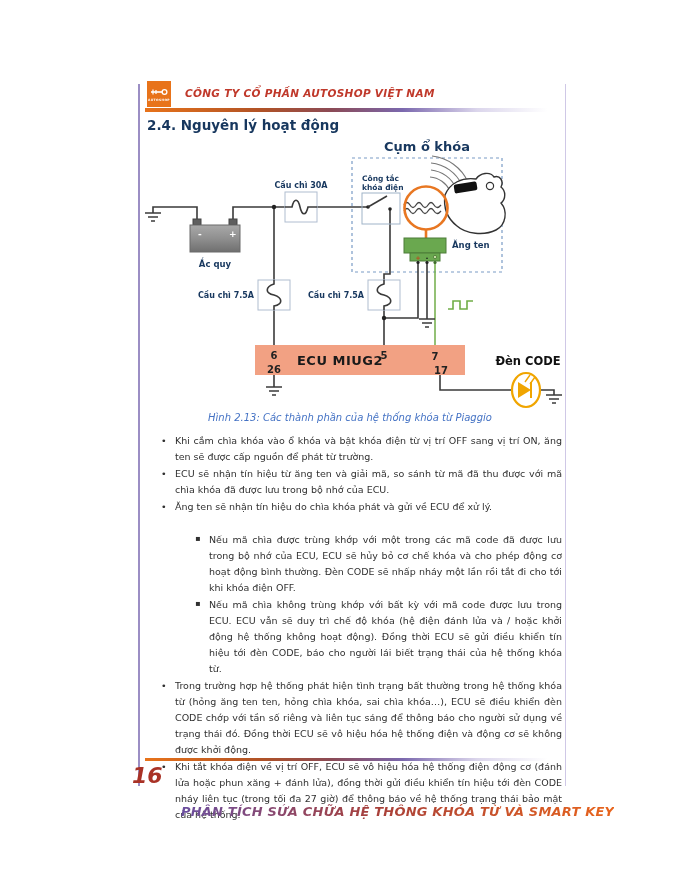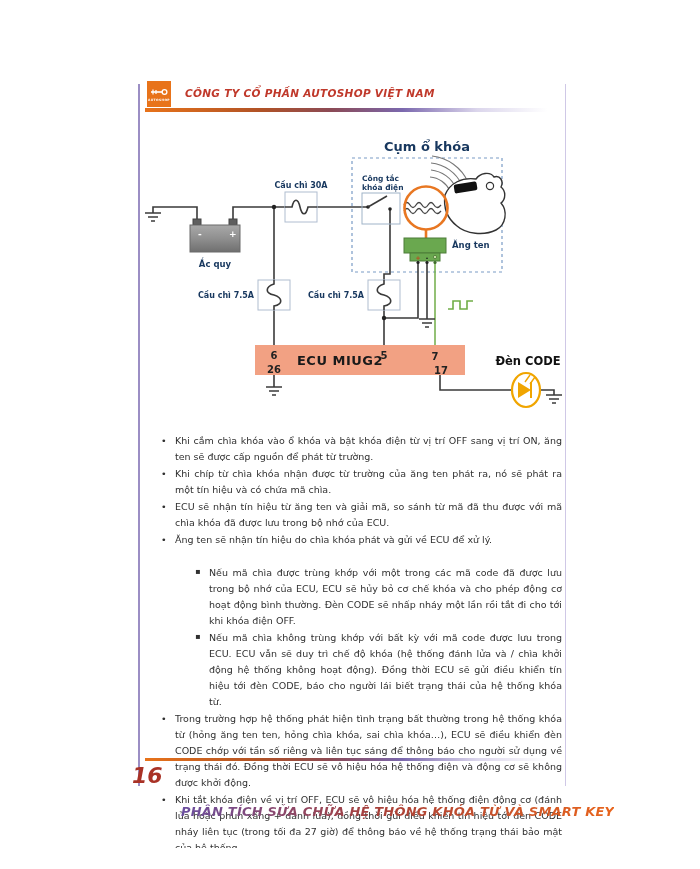--- a/index.html
+++ b/index.html
@@ -68,20 +68,21 @@
       <line x1="1" y1="5" x2="13" y2="5" stroke="#fff" stroke-width="1.6"></line>
       <line x1="3" y1="2.5" x2="3" y2="7.5" stroke="#fff" stroke-width="1.2"></line>
       <line x1="6" y1="3" x2="6" y2="7" stroke="#fff" stroke-width="1.2"></line>
       <circle cx="14.5" cy="5" r="2.4" fill="none" stroke="#fff" stroke-width="1.3"></circle>
     </svg>
     <span class="logo-text">AUTOSHOP</span>
   </div>
   <div class="company">CÔNG TY CỔ PHẦN AUTOSHOP VIỆT NAM</div>
   <div class="hgrad top"></div>
 
+  <div class="section-title">2.4. Nguyên lý hoạt động</div>
 
   <svg class="diagram" width="430" height="276" viewBox="0 0 430 276">
     <defs>
       <linearGradient id="batt" x1="0" y1="0" x2="0" y2="1">
         <stop offset="0" stop-color="#a9a9a9"></stop>
           <stop offset="0.5" stop-color="#8f8f8f"></stop>
           <stop offset="1" stop-color="#6f6f6f"></stop>
       </linearGradient>
       <g id="gnd" stroke="#3a3a3a" stroke-width="1.5">
         <line x1="-8" y1="0" x2="8" y2="0"></line>
@@ -191,29 +192,29 @@
     <g>
       <text x="388" y="232" text-anchor="middle" font-size="11.5" font-weight="bold" fill="#111">Đèn CODE</text>
       <ellipse cx="386" cy="257" rx="14" ry="17" fill="#fff" stroke="#F0A500" stroke-width="2.2"></ellipse>
       <path d="M378,249 L378,265 L391,257 Z" fill="#F0A500"></path>
       <line x1="391" y1="249" x2="391" y2="265" stroke="#F0A500" stroke-width="2"></line>
       <line x1="385" y1="249" x2="390" y2="242" stroke="#F0A500" stroke-width="1.4"></line>
       <line x1="390" y1="251" x2="395" y2="244" stroke="#F0A500" stroke-width="1.4"></line>
     </g>
   </svg>
 
+  <div class="caption">Hình 2.13: Các thành phần của hệ thống khóa từ Piaggio</div>
 
   <div class="bullets">
     <div class="bullet"><span>Khi cắm chìa khóa vào ổ khóa và bật khóa điện từ vị trí OFF sang vị trí ON, ăng ten sẽ được cấp nguồn để phát từ trường.</span></div>
-    <div class="bullet"><span>Khi chíp từ chìa khóa nhận được từ trường của ăng ten phát ra, nó sẽ phát ra một tín hiệu và có chứa mã chìa.</span></div>
     <div class="bullet"><span>ECU sẽ nhận tín hiệu từ ăng ten và giải mã, so sánh từ mã đã thu được với mã chìa khóa đã được lưu trong bộ nhớ của ECU.</span></div>
     <div class="bullet"><span>Ăng ten sẽ nhận tín hiệu do chìa khóa phát và gửi về ECU để xử lý.</span></div>
     <div class="subs">
       <div class="sub"><span>Nếu mã chìa được trùng khớp với một trong các mã code đã được lưu trong bộ nhớ của ECU, ECU sẽ hủy bỏ cơ chế khóa và cho phép động cơ hoạt động bình thường. Đèn CODE sẽ nhấp nháy một lần rồi tắt đi cho tới khi khóa điện OFF.</span></div>
-      <div class="sub"><span>Nếu mã chìa không trùng khớp với bất kỳ với mã code được lưu trong ECU. ECU vẫn sẽ duy trì chế độ khóa (hệ thống đánh lửa và / chìa khởi động hệ thống không hoạt động). Đồng thời ECU sẽ gửi điều khiển tín hiệu tới đèn CODE, báo cho người lái biết trạng thái của hệ thống khóa từ.</span></div>
+      <div class="sub"><span>Nếu mã chìa không trùng khớp với bất kỳ với mã code được lưu trong ECU. ECU vẫn sẽ duy trì chế độ khóa (hệ điện đánh lửa và / hoặc khởi động hệ thống không hoạt động). Đồng thời ECU sẽ gửi điều khiển tín hiệu tới đèn CODE, báo cho người lái biết trạng thái của hệ thống khóa từ.</span></div>
     </div>
     <div class="bullet"><span>Trong trường hợp hệ thống phát hiện tình trạng bất thường trong hệ thống khóa từ (hỏng ăng ten ten, hỏng chìa khóa, sai chìa khóa…), ECU sẽ điều khiển đèn CODE chớp với tần số riêng và liên tục sáng để thông báo cho người sử dụng về trạng thái đó. Đồng thời ECU sẽ vô hiệu hóa hệ thống điện và động cơ sẽ không được khởi động.</span></div>
     <div class="bullet"><span>Khi tắt khóa điện về vị trí OFF, ECU sẽ vô hiệu hóa hệ thống điện động cơ (đánh lửa hoặc phun xăng + đánh lửa), đồng thời gửi điều khiển tín hiệu tới đèn CODE nháy liên tục (trong tối đa 27 giờ) để thông báo về hệ thống trạng thái bảo mật của hệ thống.</span></div>
   </div>
 
   <div class="hgrad bottom"></div>
   <div class="page-num">16</div>
   <div class="footer-title">PHÂN TÍCH SỬA CHỮA HỆ THỐNG KHÓA TỪ VÀ SMART KEY</div>
 
 </div>

